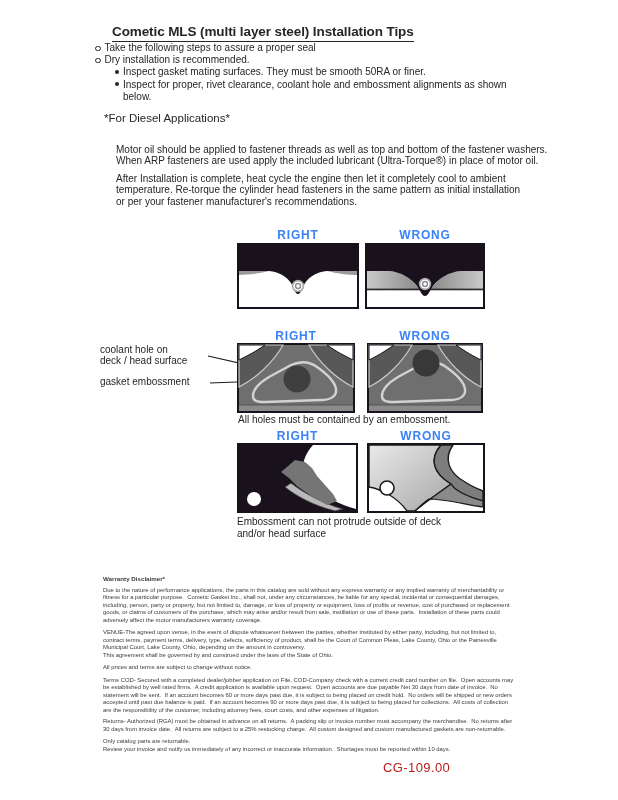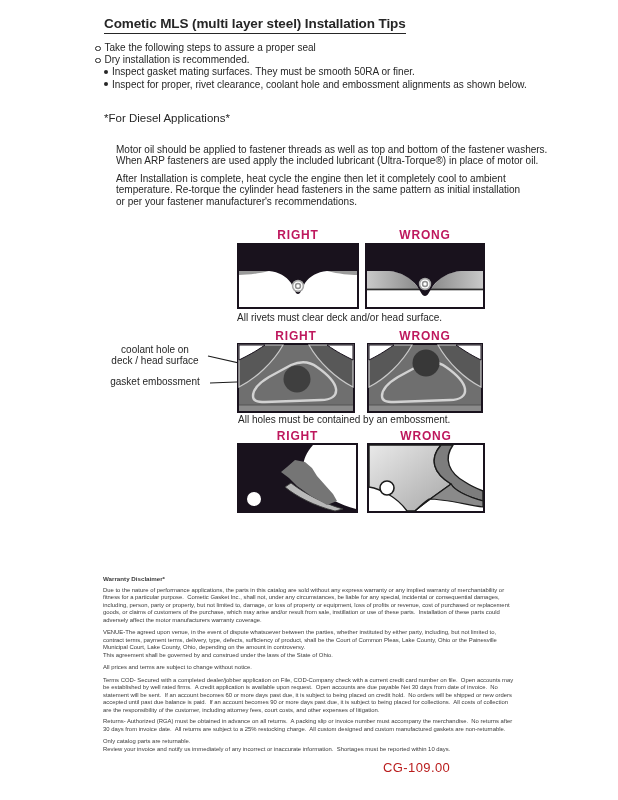--- a/index.html
+++ b/index.html
@@ -1,36 +1,36 @@
 <!DOCTYPE html>
 <html><head>
 <meta charset="utf-8">
 <style>
   html,body{margin:0;padding:0;background:#fff;}
   .page{position:relative;width:618px;height:800px;background:#ffffff;overflow:hidden;
         font-family:"Liberation Sans", sans-serif;color:#262626;}
   .abs{position:absolute;}
-  .title{left:104px;top:16px;margin:0;font-size:13.5px;font-weight:700;letter-spacing:-0.1px;
+  .title{left:104px;top:16px;margin:8px;font-size:13.5px;font-weight:700;letter-spacing:-0.1px;
          border-bottom:1.5px solid #262626;padding-bottom:2px;}
   .tips{left:95px;top:42px;font-size:10px;line-height:12.2px;width:440px;}
   .tip{display:flex;align-items:flex-start;}
   .mk-o{flex:0 0 auto;width:3.5px;height:3.5px;border:1px solid #262626;border-radius:50%;margin:3.5px 4px 0 0;}
   .mk-f{flex:0 0 auto;width:4px;height:4px;background:#262626;border-radius:50%;margin:3.5px 4px 0 0;}
-  .sub-tip{margin-left:9px;}
+  .sub-tip{margin-left:20px;}
   .diesel-h{left:104px;top:112px;margin:0;font-size:11.5px;font-weight:400;}
   .para{margin:12px;font-size:10px;line-height:11.3px;white-space:pre;left:104px;}
   .p1{top:132px;} .p2{top:161px;} .p3{top:201px;}
-  .dlabel{font-size:12px;font-weight:600;letter-spacing:0.8px;text-align:center;color:#be185d;}
+  .dlabel{font-size:12px;font-weight:600;letter-spacing:0.8px;text-align:center;color:#3b82f6;}
   .r1l-lab{left:237px;top:228px;width:122px;} .r1r-lab{left:365px;top:228px;width:120px;}
   .r2l-lab{left:237px;top:329px;width:118px;} .r2r-lab{left:367px;top:329px;width:116px;}
   .r3l-lab{left:237px;top:429px;width:121px;} .r3r-lab{left:367px;top:429px;width:118px;}
   .panel{display:block;}
   .cap{font-size:10px;line-height:11.5px;white-space:pre;}
   .cap1{left:237px;top:312px;} .cap2{left:238px;top:414px;} .cap3{left:237px;top:516px;}
-  .ann{font-size:10px;line-height:10.5px;text-align:center;white-space:pre;width:110px;}
+  .ann{font-size:10px;line-height:10.5px;text-align:left;white-space:pre;width:110px;}
   .ann1{left:100px;top:345px;} .ann2{left:100px;top:377px;}
   .legal{left:103px;top:575px;width:440px;font-size:5.9px;line-height:7.5px;color:#3a3a3a;}
   .legal h3{margin:0 0 4px 0;font-size:6.2px;font-weight:700;}
   .legal p{margin:0;white-space:pre;}
   .lg1{margin-bottom:5px!important;} .lg2{margin-bottom:5px!important;}
   .lg3{margin-bottom:5px!important;} .lg4{margin-bottom:4px!important;}
   .lg5{margin-bottom:5px!important;}
   .doccode{left:383px;top:760px;font-size:13px;letter-spacing:0.4px;color:#b91c1c;}
 </style>
 </head>
@@ -95,21 +95,20 @@
     <path d="M2,28 L24,28 C36,29 45,34 51,42 L54,46 L2,46 Z" fill="url(#gL)"></path>
     <path d="M118,28 L96,28 C84,29 75,34 69,42 L66,46 L118,46 Z" fill="url(#gR)"></path>
     <rect x="2" y="45.6" width="116" height="1.7" fill="#2c2c2c"></rect>
     <path d="M2,2 H118 V28 H96 C84,29 74,35 68,43 C64,49 63,53 60,53 C57,53 56,49 52,43 C46,35 36,29 24,28 H2 Z" fill="#19121d"></path>
     <circle cx="60" cy="41" r="6.2" fill="#a6a6a6"></circle>
     <circle cx="60" cy="41" r="4.6" fill="#ffffff"></circle>
     <circle cx="60" cy="41" r="3.2" fill="#8f8f8f"></circle>
     <circle cx="60" cy="41" r="1.7" fill="#ffffff"></circle>
   </svg>
 
-  <div class="abs cap cap1">All rivets must clear deck and/or head surface.</div>
 
   <div class="abs dlabel r2l-lab">RIGHT</div>
   <div class="abs dlabel r2r-lab">WRONG</div>
 
   <div class="abs ann ann1">coolant hole on
 deck / head surface</div>
   <div class="abs ann ann2">gasket embossment</div>
 
   <svg class="abs" style="left:205px;top:350px;" width="100" height="40" viewBox="0 0 100 40">
     <line x1="3" y1="6" x2="91" y2="26" stroke="#1c1c1c" stroke-width="1.2"></line>
@@ -160,20 +159,22 @@
           <stop offset="1" stop-color="#a8a8a8"></stop>
       </linearGradient>
     </defs>
     <rect x="1" y="1" width="116" height="68" fill="#ffffff" stroke="#19121d" stroke-width="2"></rect>
     <path d="M2,2 L74,2 C62,16 66,30 84,41 C72,50 58,59 48,68 L40,68 C30,54 14,46 2,44 Z" fill="url(#gW)" stroke="#1a1a1a" stroke-width="1.4"></path>
     <path d="M74,2 L86,2 C76,16 82,30 98,39 C104,43 111,46 116,48 L116,58 C102,54 88,48 84,41 C66,30 62,16 74,2 Z" fill="#7d7d7d" stroke="#1a1a1a" stroke-width="1.4"></path>
     <path d="M84,41 C88,48 102,54 116,58 L116,64 C100,62 78,56 62,56 C56,60 52,64 48,68 C58,59 72,50 84,41 Z" fill="#8a8a8a" stroke="#1a1a1a" stroke-width="1.2"></path>
     <circle cx="20" cy="45" r="7" fill="#ffffff" stroke="#1a1a1a" stroke-width="1.6"></circle>
   </svg>
 
+  <div class="abs cap cap3">Embossment can not protrude outside of deck
+and/or head surface</div>
 
   <div class="abs legal">
     <h3>Warranty Disclaimer*</h3>
     <p class="lg1">Due to the nature of performance applications, the parts in this catalog are sold without any express warranty or any implied warranty of merchantability or
 fitness for a particular purpose.  Cometic Gasket Inc., shall not, under any circumstances, be liable for any special, incidental or consequential damages,
 including, person, party or property, but not limited to, damage, or loss of property or equipment, loss of profits or revenue, cost of purchased or replacement
 goods, or claims of customers of the purchase, which may arise and/or result from sale, instillation or use of these parts.  Installation of these parts could
 adversely affect the motor manufacturers warranty coverage.</p>
     <p class="lg2">VENUE-The agreed upon venue, in the event of dispute whatsoever between the parties, whether instituted by either party, including, but not limited to,
 contract terms, payment terms, delivery, type, defects, sufficiency of product, shall be the Court of Common Pleas, Lake County, Ohio or the Painesville

